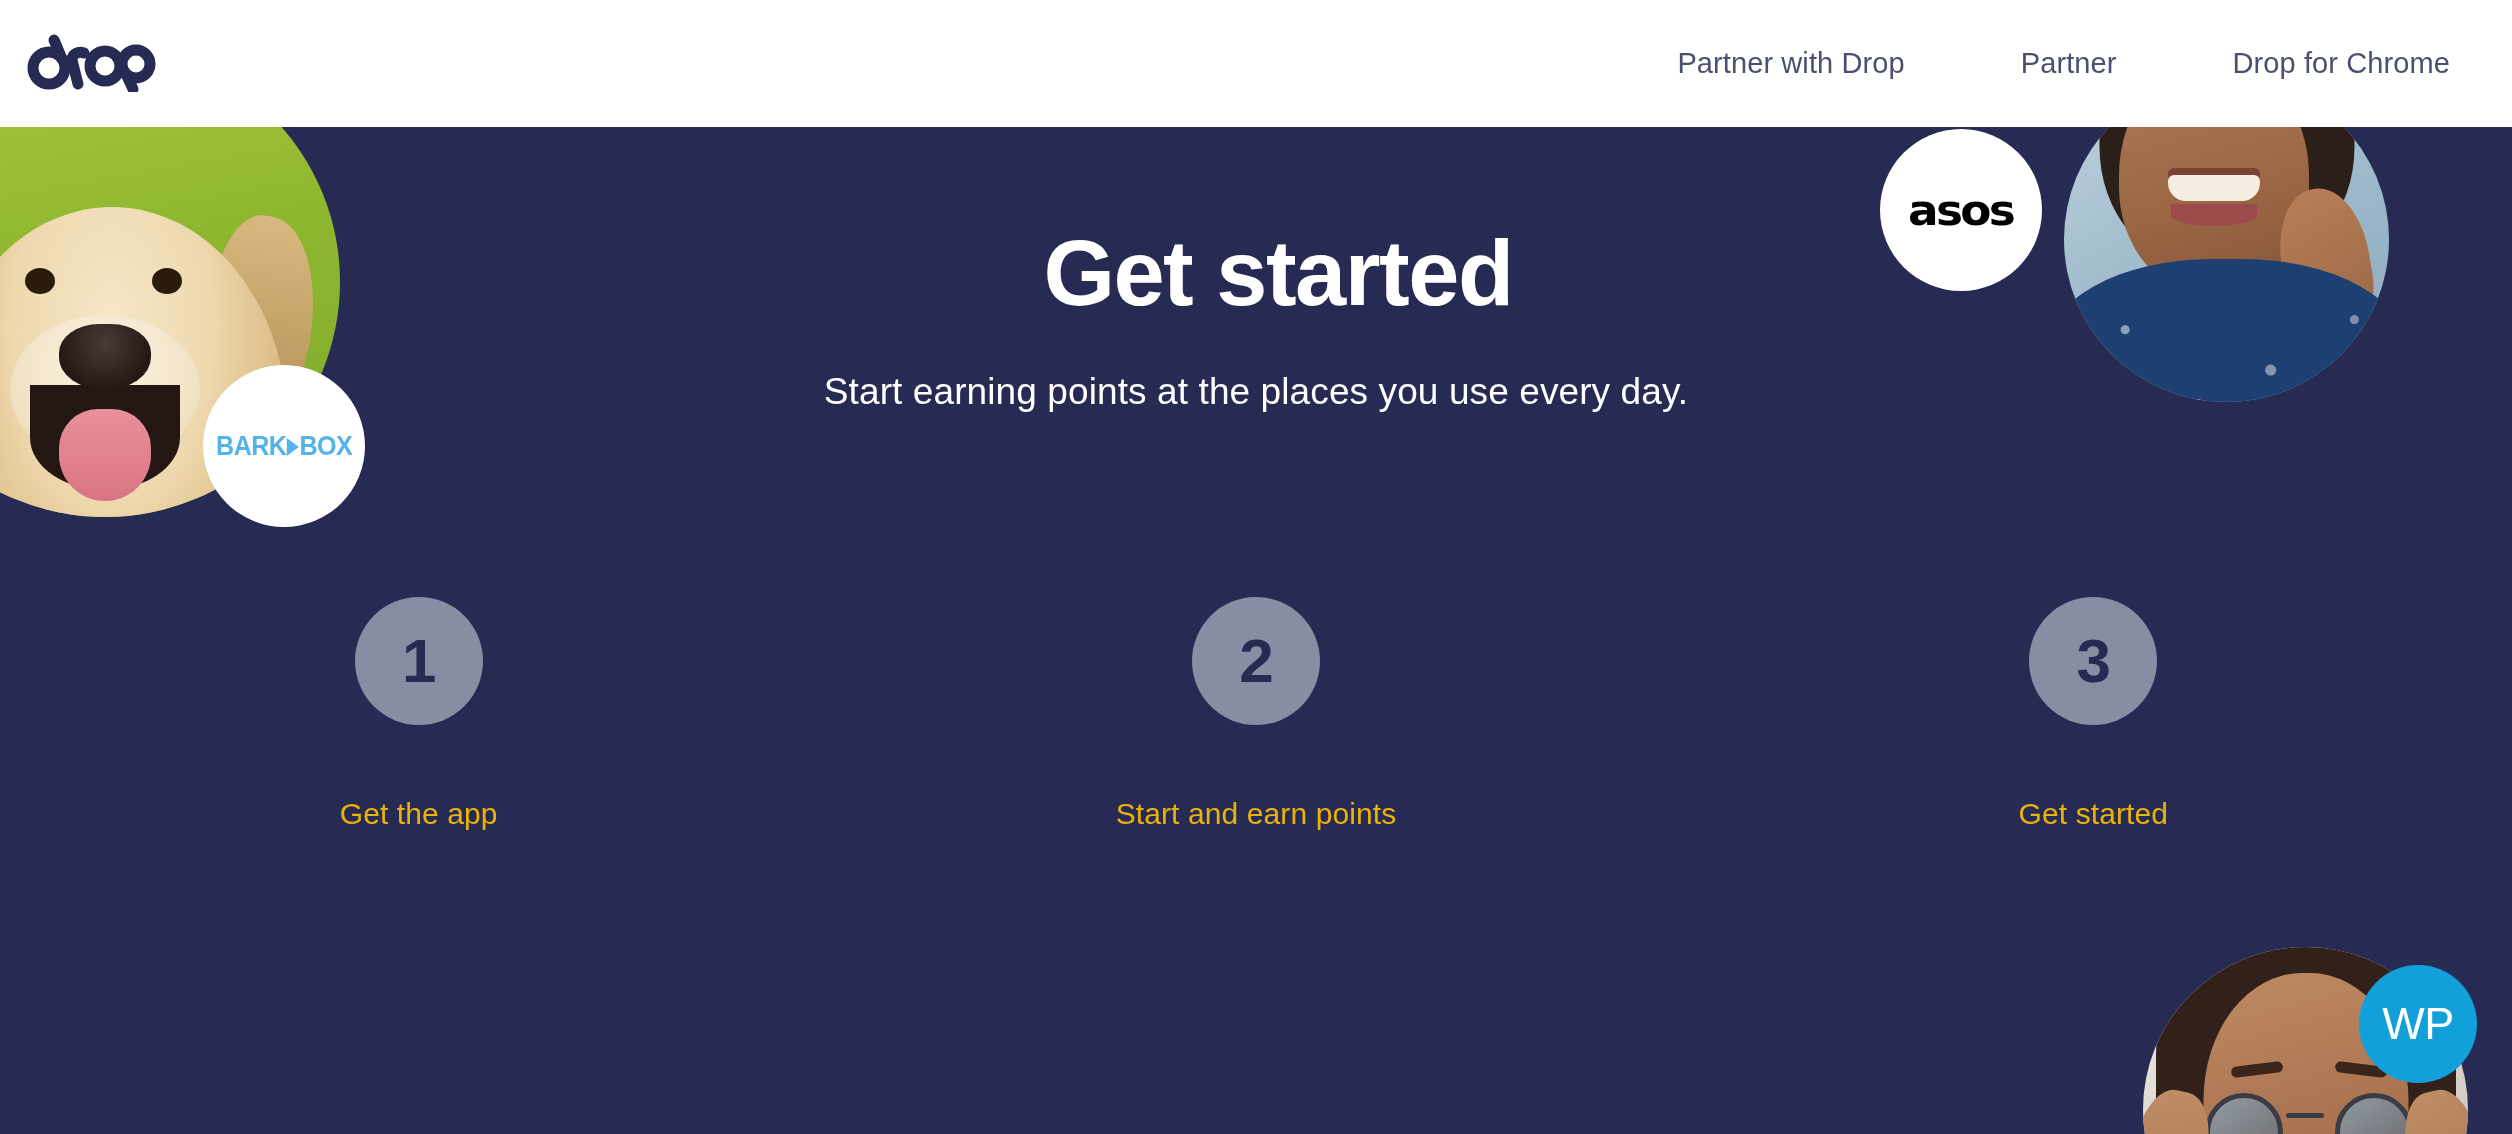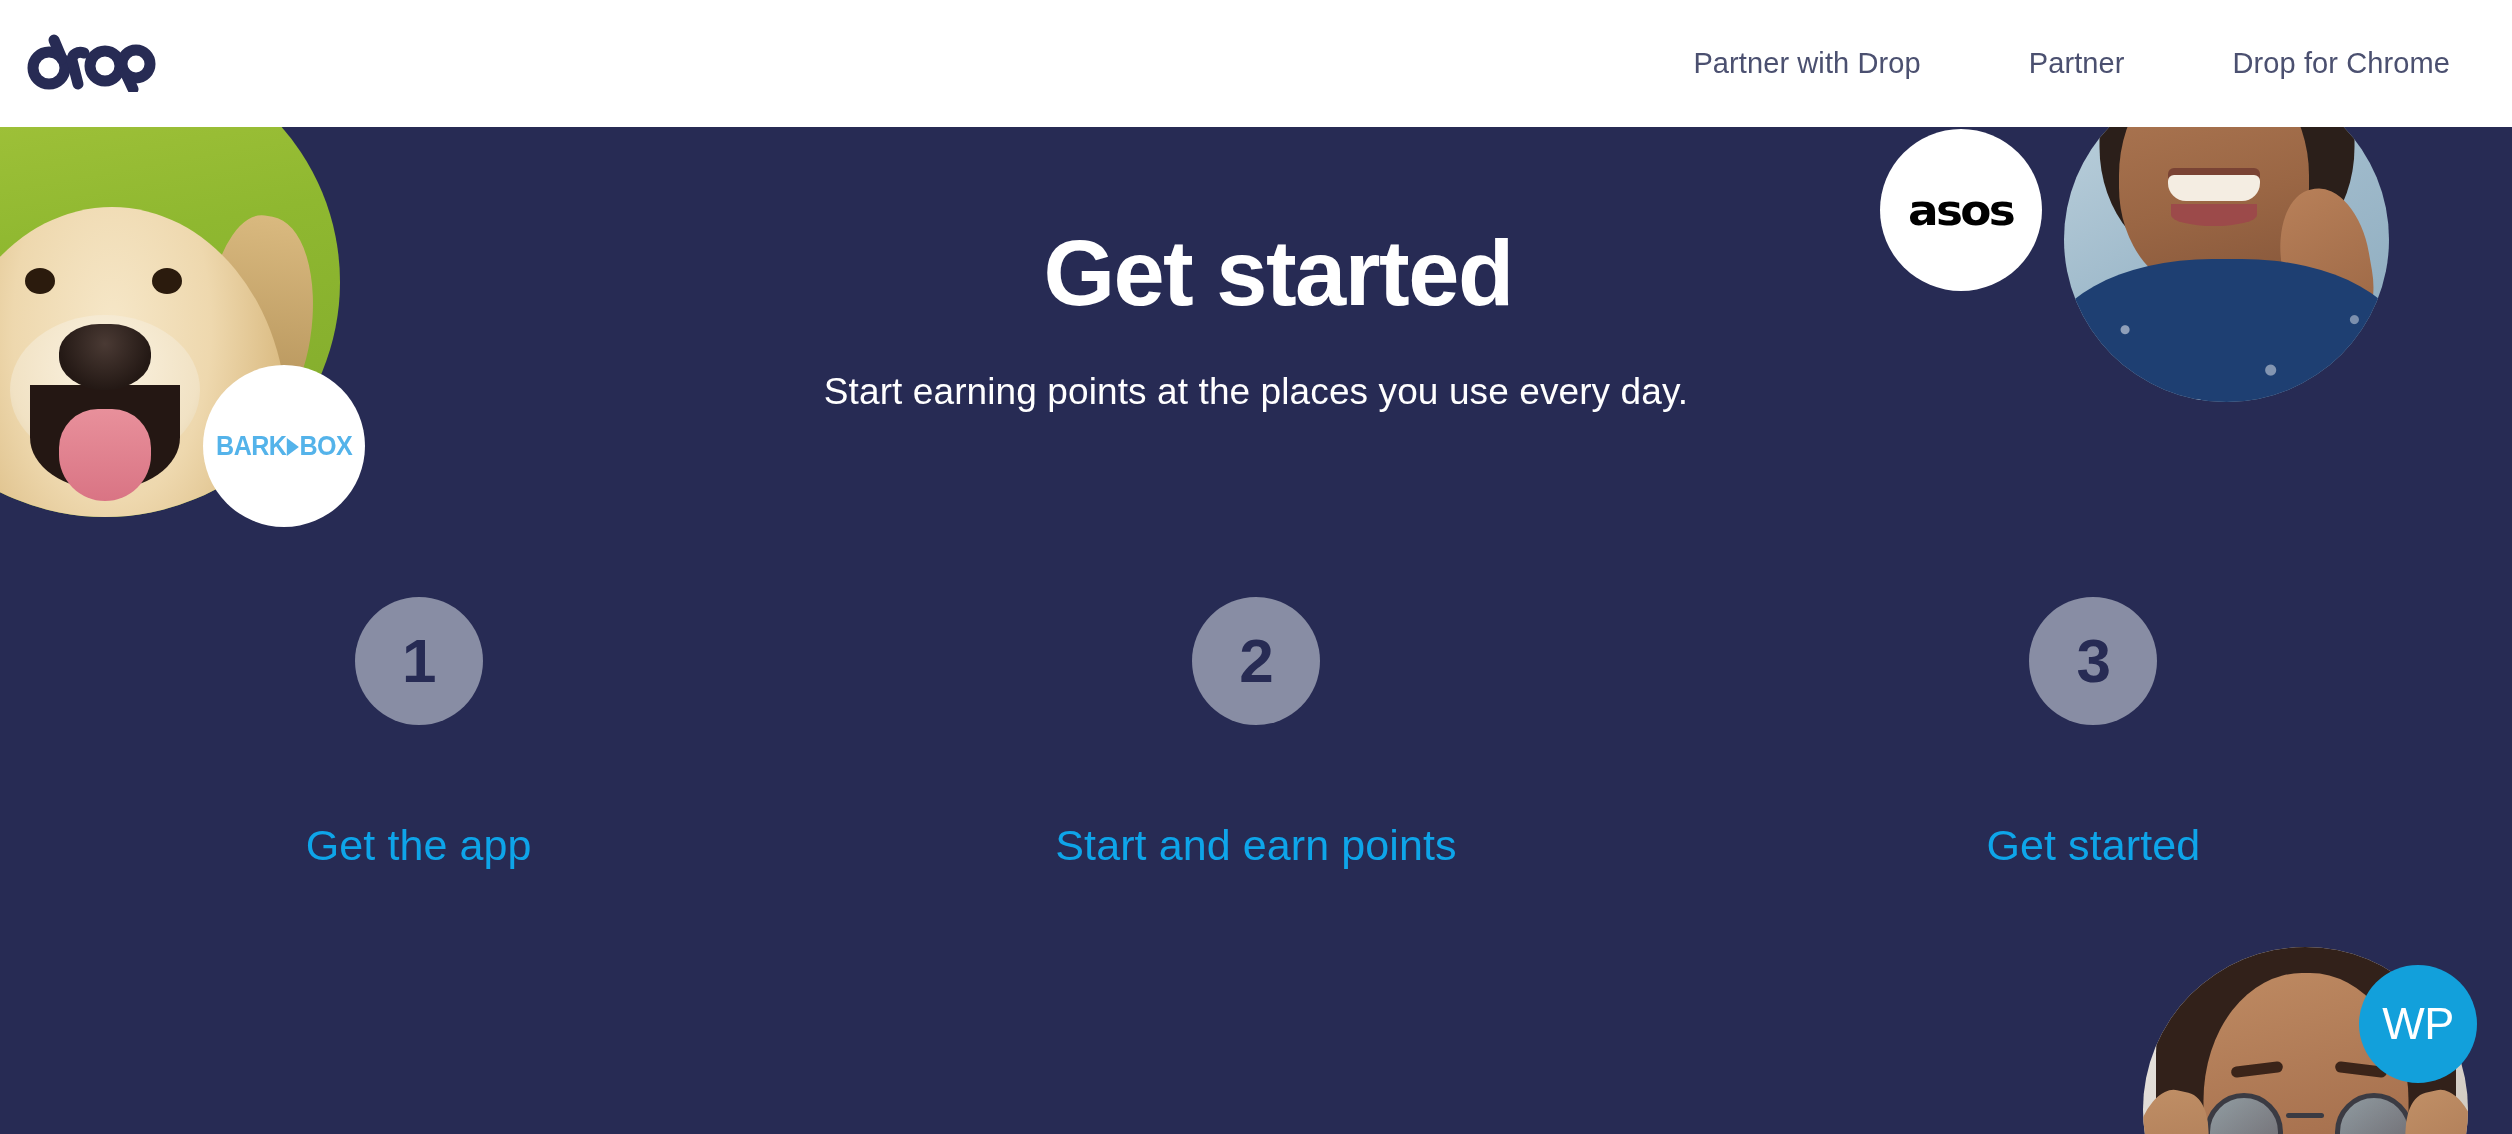--- a/index.html
+++ b/index.html
@@ -35,21 +35,21 @@
     display:flex;
     align-items:center;
     margin-left:2px;
     margin-top:-4px;
   }
   .logo-svg { display:block; }
 
   .nav {
     display:flex;
     align-items:center;
-    gap:8px;
+    gap:16px;
   }
   .nav-link {
     font-size:29px;
     color:#4B5070;
     letter-spacing:0.1px;
     text-decoration:none;
     white-space:nowrap;
     padding:10px 0;
     margin-left:100px;
     cursor:pointer;
@@ -115,23 +115,23 @@
     display:flex;
     align-items:center;
     justify-content:center;
     color:#272B54;
     font-size:62px;
     font-weight:bold;
     line-height:1;
     letter-spacing:-1px;
   }
   .step-label {
-    margin-top:96px;
-    font-size:43px;
-    color:#0ea5e9;
+    margin-top:72px;
+    font-size:30px;
+    color:#eab308;
     letter-spacing:0.1px;
     white-space:nowrap;
   }
 
   
   .photo {
     position:absolute;
     border-radius:50%;
     overflow:hidden;
     z-index:3;

